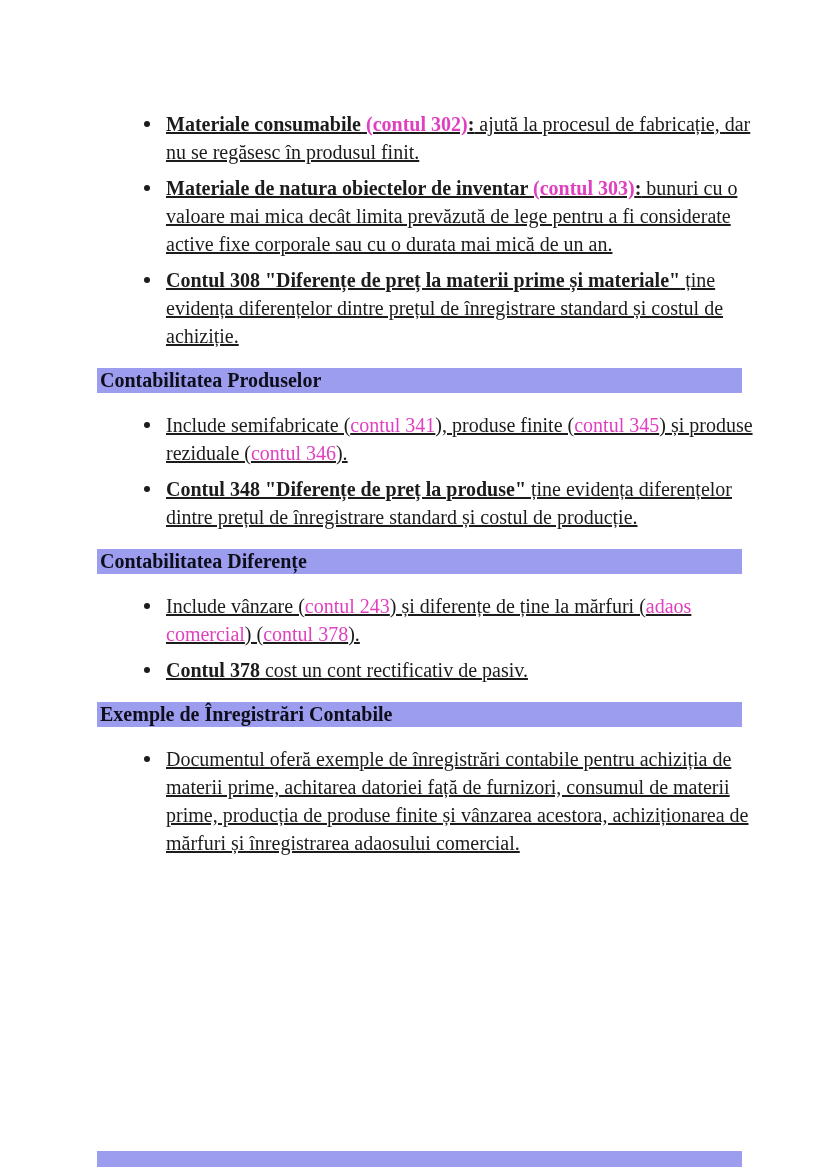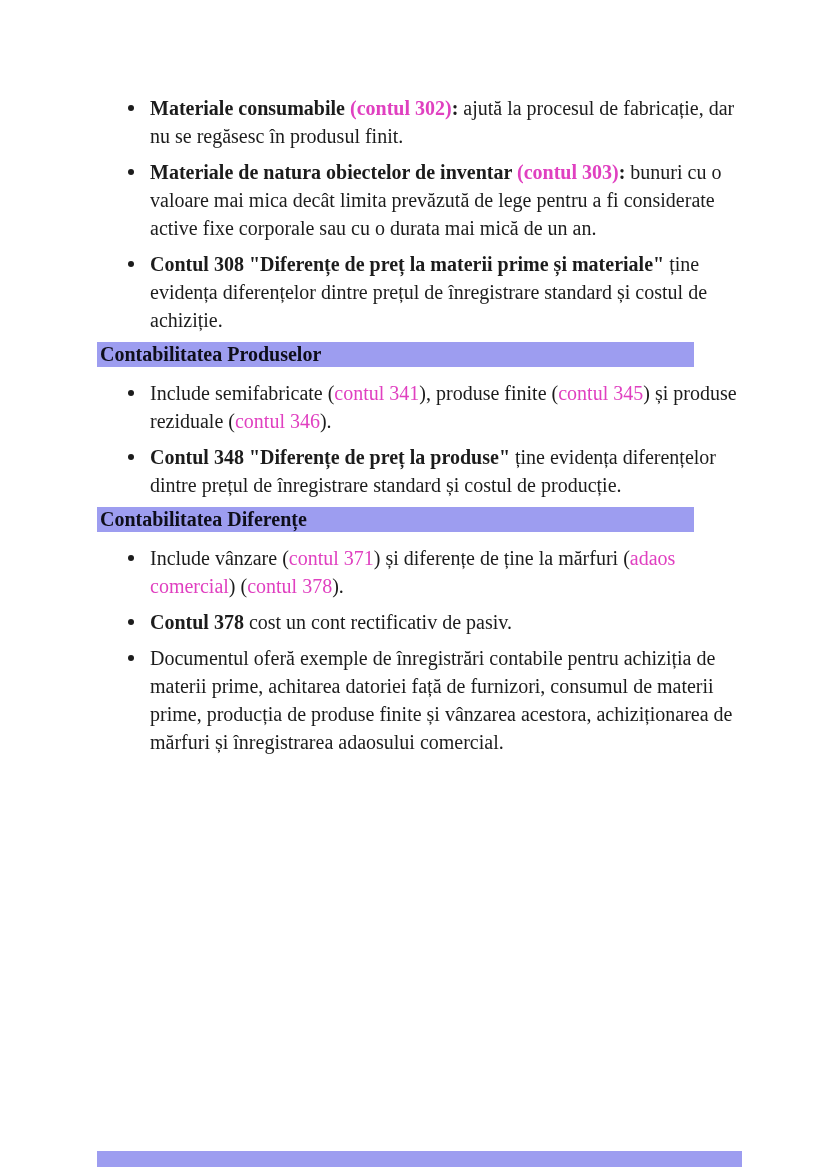--- a/index.html
+++ b/index.html
@@ -12,36 +12,37 @@
     overflow: hidden;
   }
   .page {
     position: absolute; inset: 0;
     background: #ffffff;
   }
   .content {
     padding: 92px 86px 0 97px;
   }
   .section-header {
-    width: 597px;
+    width: 645px;
     box-sizing: border-box;
     background: var(--header-bg, #9d9df0);
     color: var(--header-text, #0e0e1a);
     font-weight: bold;
     font-size: 20px;
     line-height: 25px;
     height: 25px;
     padding-left: 3px;
     margin: 8px 0 12px 0;
     white-space: nowrap;
   }
   ul.bullet-list {
     list-style: none;
-    margin: 2px; padding: 0;
+    margin: 18px; padding: 0;
     width: 645px;
+    text-decoration: underline;
   }
   ul.bullet-list li {
     display: flex;
     align-items: flex-start;
     margin: 0 0 8px 0;
   }
   .dot {
     flex: none;
     width: 6px; height: 6px;
     border-radius: 50%;
@@ -92,27 +93,28 @@
         </li>
         <li>
           <span class="dot"></span>
           <div class="li-text"><span class="b ">Contul 348 "Diferențe de preț la produse"</span><span class=""> ține evidența diferențelor dintre prețul de înregistrare standard și costul de producție.</span></div>
         </li>
       </ul>
       <div class="section-header">Contabilitatea Diferențe</div>
       <ul class="bullet-list">
         <li>
           <span class="dot"></span>
-          <div class="li-text"><span class="">Include vânzare (</span><span class="accent">contul 371</span><span class="">) și diferențe de ține la mărfuri (</span><span class="accent">adaos comercial</span><span class="">) (</span><span class="accent">contul 378</span><span class="">).</span></div>
+          <div class="li-text"><span class="">Include vânzare (</span><span class="accent">contul 243</span><span class="">) și diferențe de ține la mărfuri (</span><span class="accent">adaos comercial</span><span class="">) (</span><span class="accent">contul 378</span><span class="">).</span></div>
         </li>
         <li>
           <span class="dot"></span>
           <div class="li-text"><span class="b ">Contul 378</span><span class=""> cost un cont rectificativ de pasiv.</span></div>
         </li>
       </ul>
+      <div class="section-header">Exemple de Înregistrări Contabile</div>
       <ul class="bullet-list">
         <li>
           <span class="dot"></span>
           <div class="li-text"><span class="">Documentul oferă exemple de înregistrări contabile pentru achiziția de materii prime, achitarea datoriei față de furnizori, consumul de materii prime, producția de produse finite și vânzarea acestora, achiziționarea de mărfuri și înregistrarea adaosului comercial.</span></div>
         </li>
       </ul>
     </div>
   <div class="cutoff-bar" id="cutoff-bar" style="display: block;"></div>
 </div>
 

